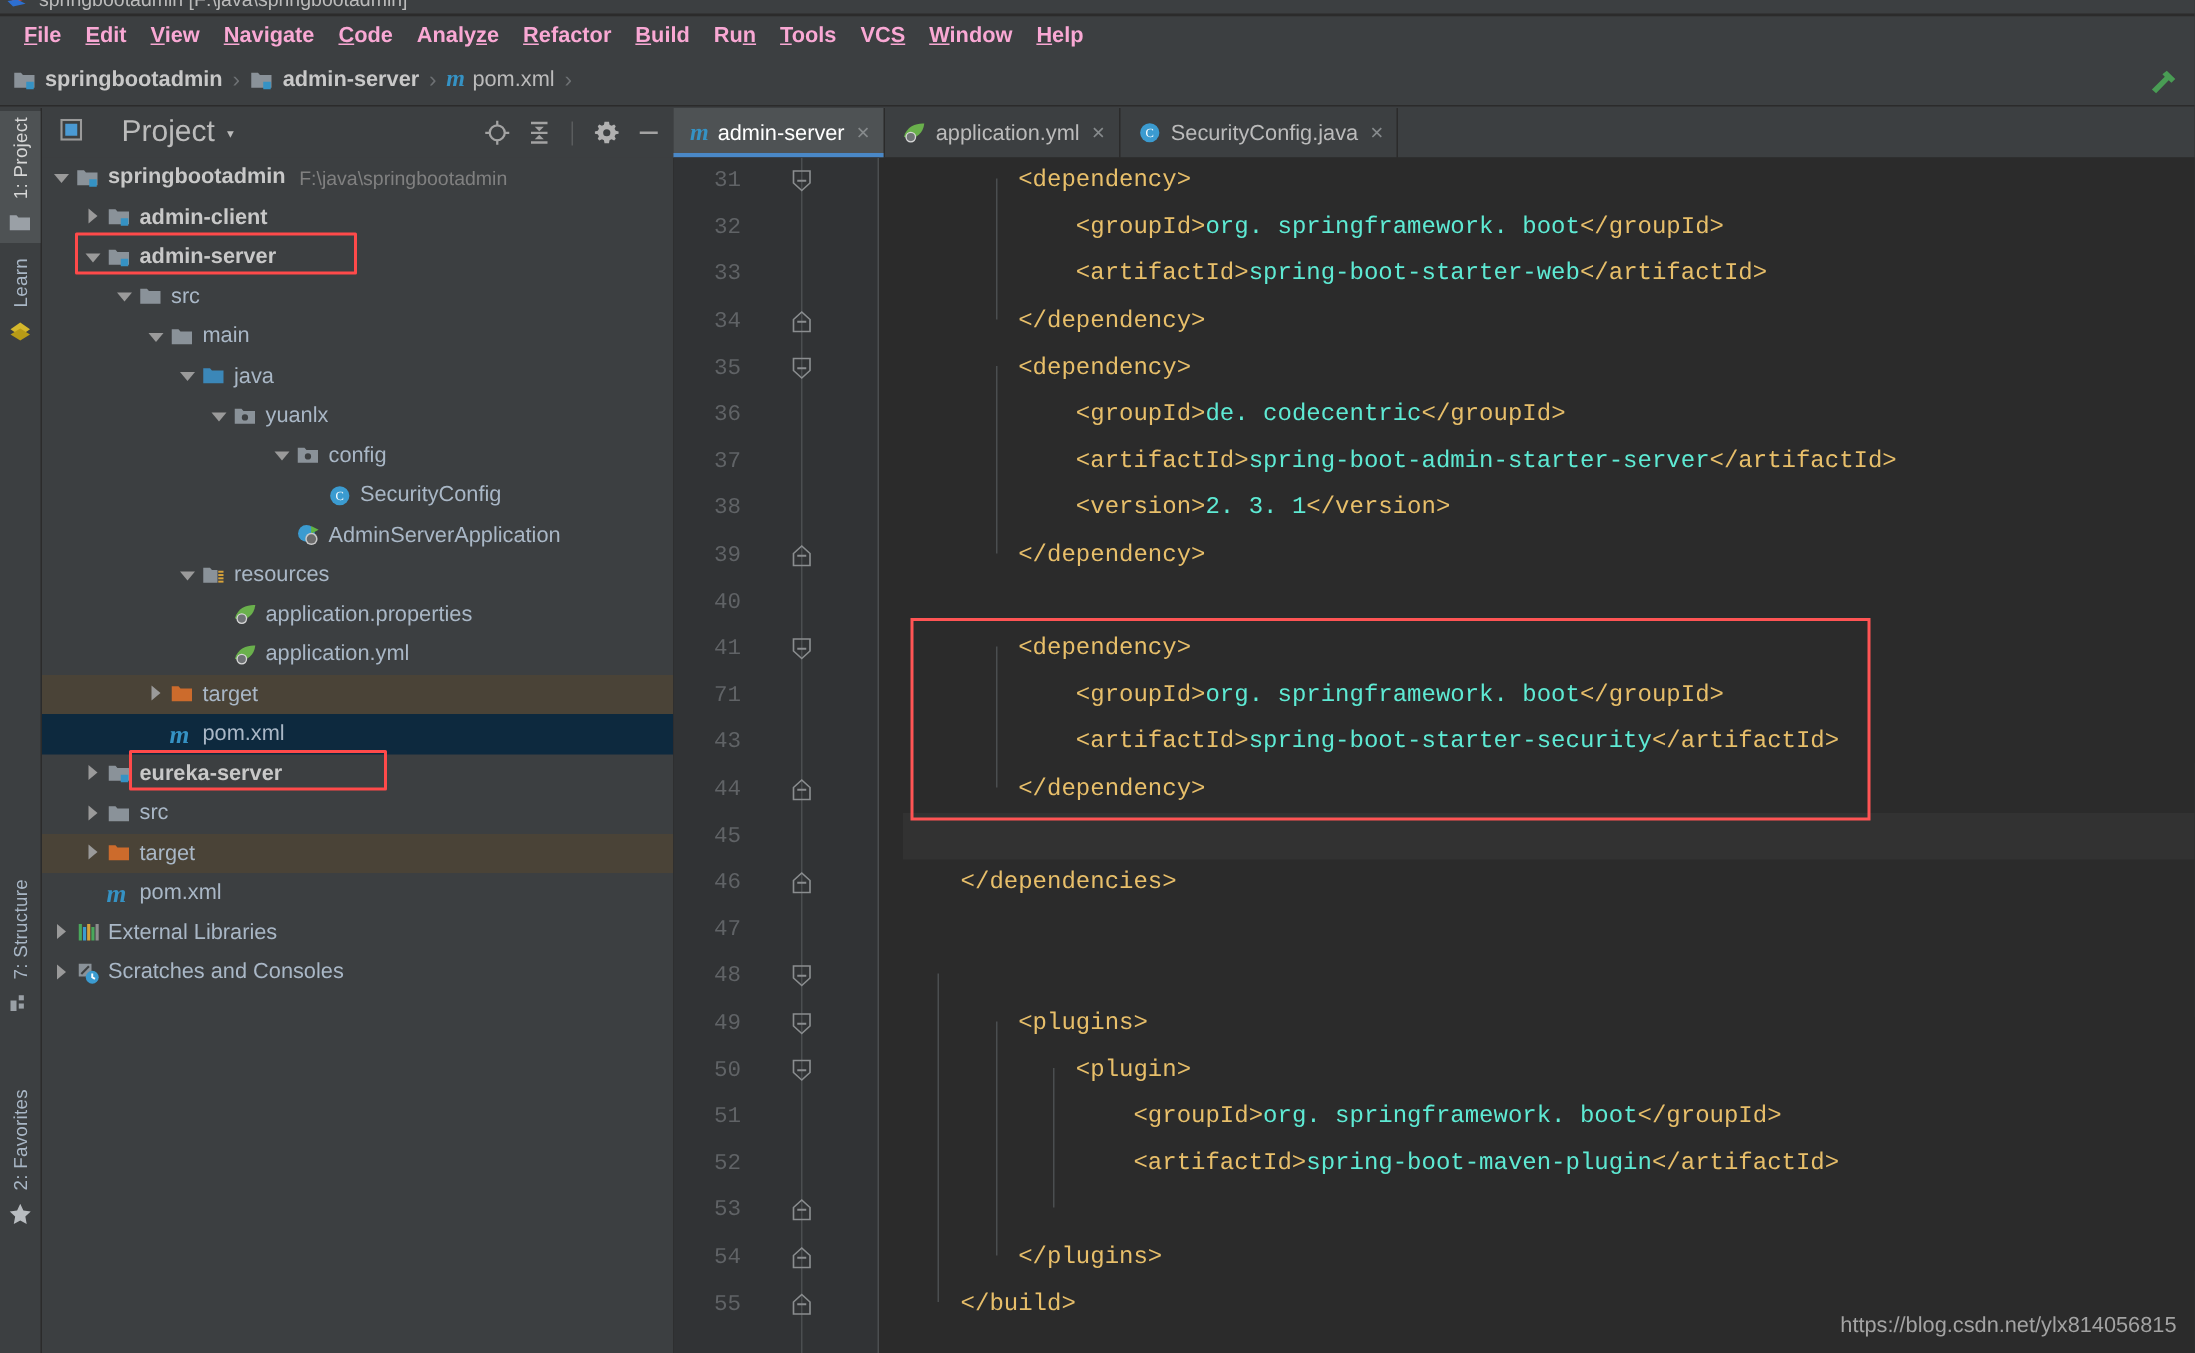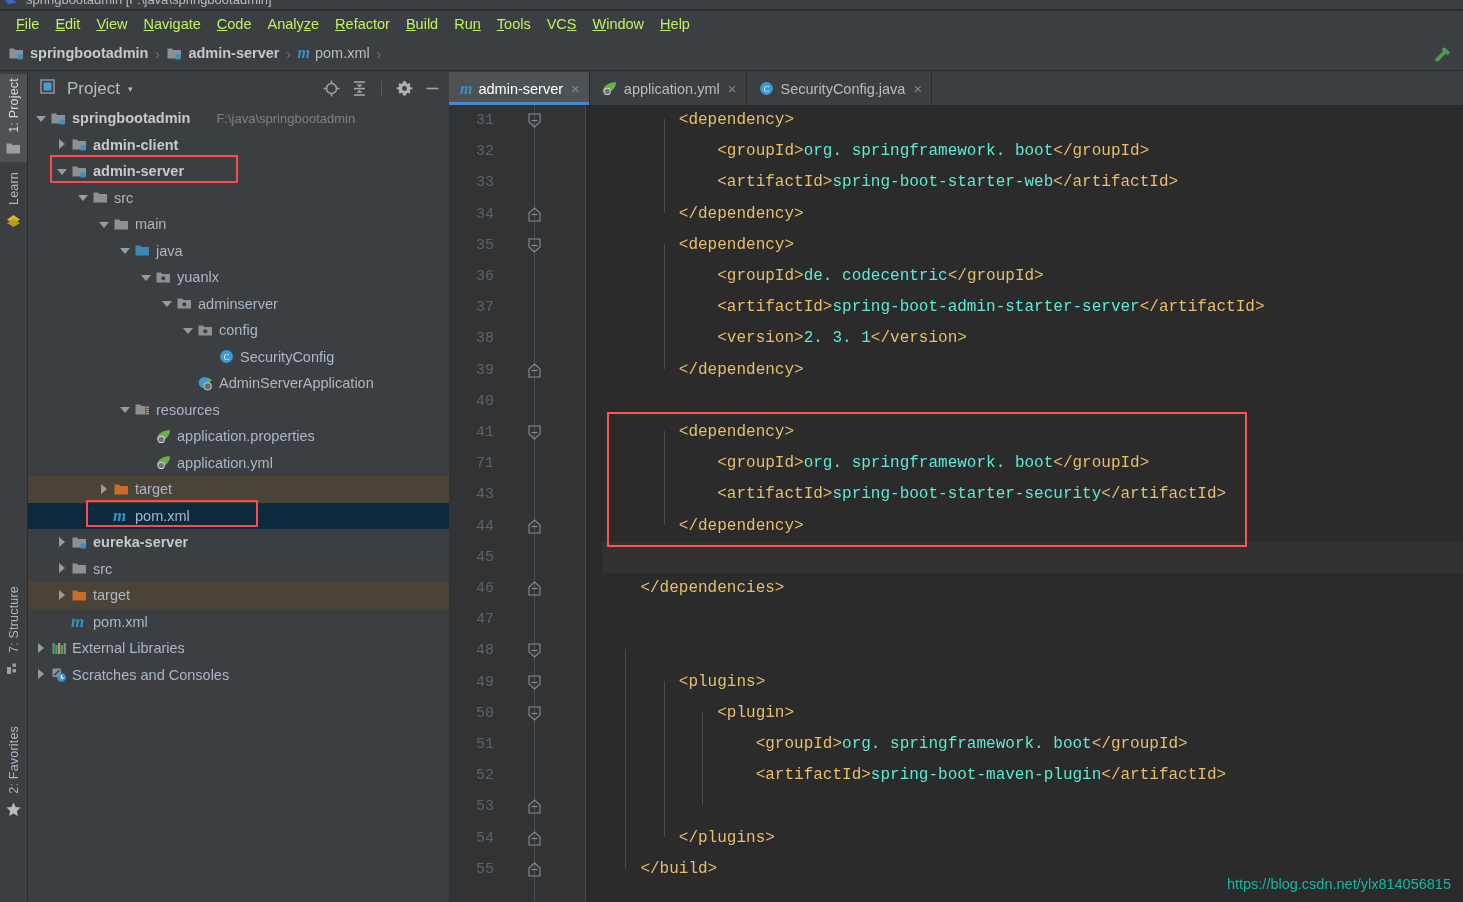--- a/index.html
+++ b/index.html
@@ -27,22 +27,22 @@
     background: #2b2b2b;
   }
 
   
   #menubar {
     position: absolute; left: 0; top: 11px; width: 1463px; height: 25px;
     background: #3c3f41;
     display: flex; align-items: center; padding-left: 8px;
   }
   .menu-item {
-    font-size: 14.5px; color: #bef264;
-    padding: 2px 8px; white-space: nowrap; cursor: default;
+    font-size: 14.5px; color: #f9a8d4;
+    padding: 2px 8px; white-space: nowrap; cursor: default; font-weight: bold;
   }
   .menu-item .mn { text-decoration: underline; }
 
   
   #navbar {
     position: absolute; left: 0; top: 36px; width: 1463px; height: 35px;
     background: #3c3f41; border-bottom: 1px solid #2b2b2b;
     display: flex; align-items: center; padding-left: 8px;
   }
   .crumb { display: flex; align-items: center; height: 100%; cursor: default; }
@@ -84,21 +84,21 @@
   
   #project-panel {
     position: absolute; left: 28px; top: 72px; width: 421px; height: 830px;
     background: #3c3f41;
   }
   #project-header {
     position: absolute; left: 0; top: 0; width: 421px; height: 33px;
     display: flex; align-items: center; padding-left: 12px;
   }
   #project-header .ph-title {
-    font-size: 17px; color: #bbbbbb; margin-left: 12px;
+    font-size: 20px; color: #bbbbbb; margin-left: 26px;
   }
   #project-header .ph-caret {
     margin-left: 8px; color: #bbbbbb; font-size: 9px;
   }
   .ph-tools { position: absolute; right: 8px; top: 0; height: 33px;
               display: flex; align-items: center; gap: 10px; }
   .ph-tools .tool { width: 18px; height: 18px; cursor: pointer;
                     display:flex; align-items:center; justify-content:center; }
   .ph-div { width: 1px; height: 16px; background: #5a5d5e; margin: 0 3px; }
 
@@ -108,21 +108,21 @@
   }
   .trow {
     position: relative; height: 26.5px; display: flex; align-items: center;
     font-size: 14.5px; color: #a9b7c6; white-space: nowrap; cursor: default;
     padding-left: 8px;
   }
   .trow.sel-target { background: #4a4337; }
   .trow.sel-blue   { background: #0d293e; }
   .trow .tlabel { margin-left: 5px; }
   .trow.bold .tlabel { font-weight: bold; color: #c8c8c8; }
-  .trow .tpath { margin-left: 26px; color: #808080; font-size: 13px; font-weight: normal; }
+  .trow .tpath { margin-left: 9px; color: #808080; font-size: 13px; font-weight: normal; }
   .arrow {
     width: 11px; height: 11px; flex: 0 0 11px; margin-right: 3px;
     position: relative;
   }
   .arrow.down::after {
     content: ""; position: absolute; left: 0; top: 3px;
     border-left: 5.5px solid transparent; border-right: 5.5px solid transparent;
     border-top: 6px solid #9a9a9a;
   }
   .arrow.right::after {
@@ -200,21 +200,21 @@
   .tag  { color: #e8bf6a; }
   .txt  { color: #5eead4; }
   .indentguide {
     position: absolute; width: 1px; background: #4b4e50;
   }
   #codebox-red {
     position: absolute; border: 2px solid #ff5454; pointer-events: none; z-index: 20;
   }
   #watermark {
     position: absolute; right: 12px; bottom: 10px;
-    font-size: 14.5px; color: #14b8a6; white-space: nowrap;
+    font-size: 14.5px; color: #a3a3a3; white-space: nowrap;
   }
 </style>
 </head>
 <body>
 
 <div id="titlebar-strip">
   <svg class="tb-logo" viewBox="0 0 16 14">
     <path d="M1,2 L7,1 L13,4 L6,6 Z" fill="#e7413f"></path>
     <path d="M1,5 L8,4 L14,7 L5,9 Z" fill="#2d6fd0"></path>
   </svg>
@@ -387,28 +387,20 @@
           </svg></span>
         <span class="tlabel">java</span>
       </div>
       <div class="trow" style="padding-left: 113px;">
         <span class="arrow down"></span>
         <span class="ico"><svg width="17" height="17" viewBox="0 0 17 17">
             <path d="M1.5,3.5 L6,3.5 L7.3,5 L15,5 L15,13.5 L1.5,13.5 Z" fill="#8a9299"></path>
             <circle cx="8.3" cy="9.3" r="2.1" fill="#3c3f41"></circle>
           </svg></span>
         <span class="tlabel">yuanlx</span>
-      </div>
-      <div class="trow" style="padding-left: 134px;">
-        <span class="arrow down"></span>
-        <span class="ico"><svg width="17" height="17" viewBox="0 0 17 17">
-            <path d="M1.5,3.5 L6,3.5 L7.3,5 L15,5 L15,13.5 L1.5,13.5 Z" fill="#8a9299"></path>
-            <circle cx="8.3" cy="9.3" r="2.1" fill="#3c3f41"></circle>
-          </svg></span>
-        <span class="tlabel">adminserver</span>
       </div>
       <div class="trow" style="padding-left: 155px;">
         <span class="arrow down"></span>
         <span class="ico"><svg width="17" height="17" viewBox="0 0 17 17">
             <path d="M1.5,3.5 L6,3.5 L7.3,5 L15,5 L15,13.5 L1.5,13.5 Z" fill="#8a9299"></path>
             <circle cx="8.3" cy="9.3" r="2.1" fill="#3c3f41"></circle>
           </svg></span>
         <span class="tlabel">config</span>
       </div>
       <div class="trow" style="padding-left: 176px;">

